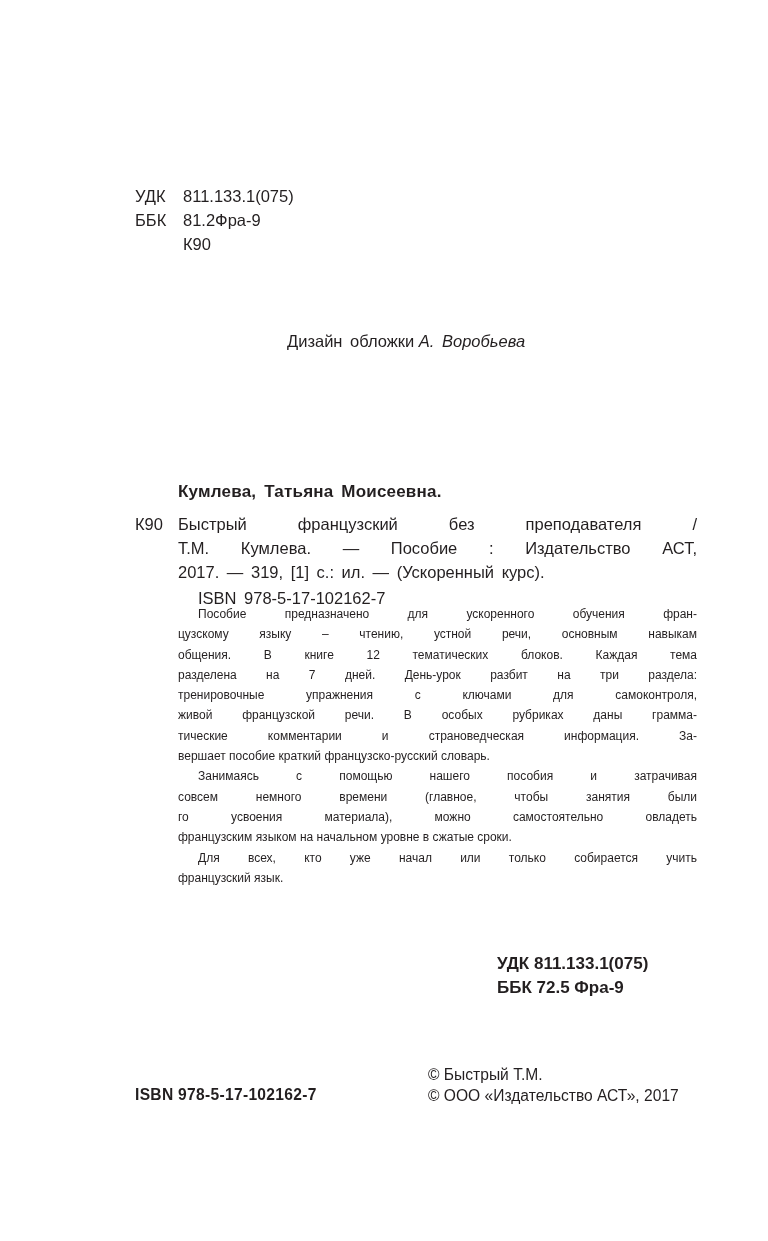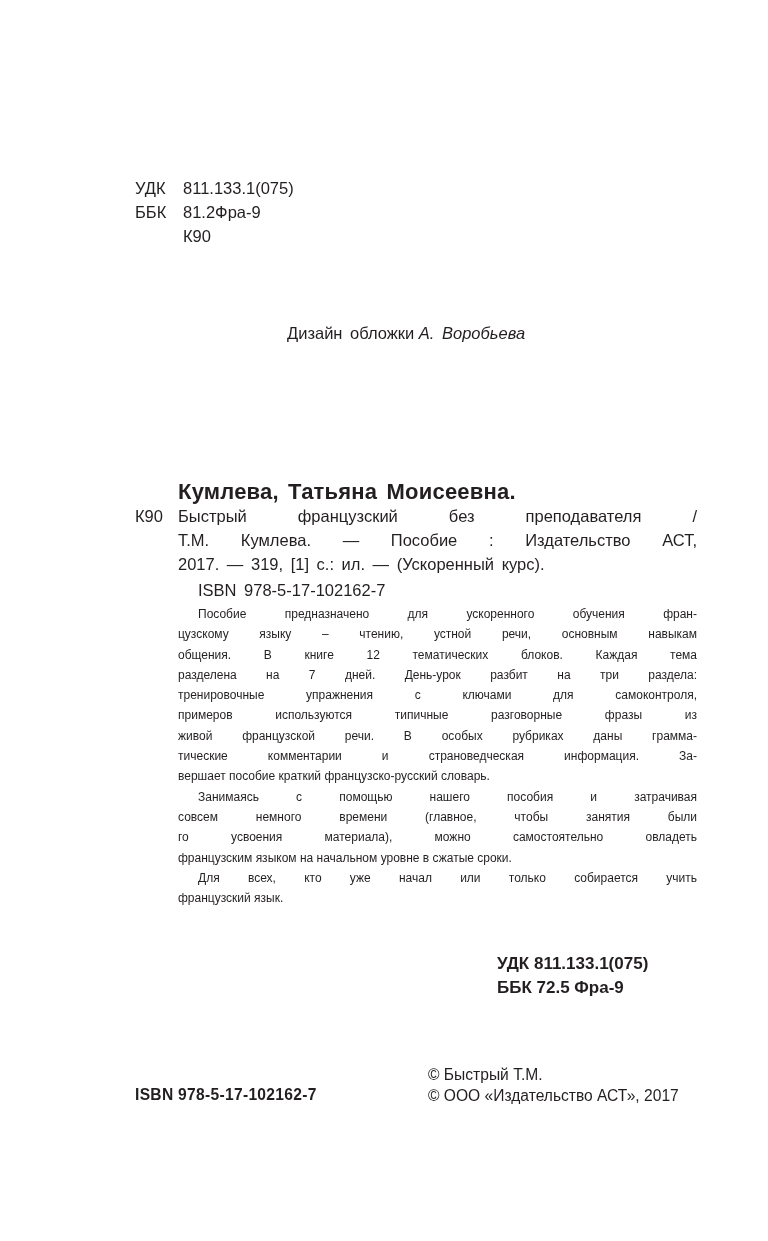--- a/index.html
+++ b/index.html
@@ -1,32 +1,32 @@
 <!DOCTYPE html>
 <html><head>
 <meta charset="utf-8">
 <style>
   html, body { margin: 0; padding: 0; background: #ffffff; }
   body {
     width: 768px; height: 1241px; position: relative; overflow: hidden;
     font-family: "Liberation Sans", sans-serif; color: #231f20;
   }
   .abs { position: absolute; white-space: nowrap; }
-  .t16 { font-size: 16.5px; line-height: 24px; }
+  .t16 { font-size: 16.5px; line-height: 24px; margin-top: 8px; }
   .t15 { font-size: 12px; line-height: 20.3px; }
   .bold { font-weight: bold; }
   .ital { font-style: italic; }
 
   #class-codes { left: 135px; top: 176px; }
   #class-codes .row { display: flex; height: 24px; }
   #class-codes .lbl { width: 48px; }
 
   #cover-credit { left: 287px; top: 321px; }
 
-  #author { left: 178px; top: 480px; font-size: 22px; word-spacing: 3px; letter-spacing: 0.2px; }
+  #author { left: 178px; top: 480px; font-size: 17px; word-spacing: 3px; letter-spacing: 0.2px; }
   #cutter { left: 135px; top: 504px; }
   #biblio { left: 178px; top: 504px; width: 519px; white-space: normal; }
   #biblio .line { display: block; text-align: justify; text-align-last: justify; height: 24px; }
   #biblio .line.last { text-align-last: left; word-spacing: 3px; }
 
   #isbn-top { left: 198px; top: 578px; word-spacing: 3px; }
 
   #annotation { left: 178px; top: 604px; width: 519px; white-space: normal; }
   .para .ln { display: block; text-align: justify; text-align-last: justify; height: 20.3px; }
   .para .ln.first { text-indent: 20px; }
@@ -69,21 +69,20 @@
 </div>
 <div id="isbn-top" class="abs t16">ISBN 978-5-17-102162-7</div>
 
 <div id="annotation" class="abs t15">
   <div class="para">
     <span class="ln first">Пособие предназначено для ускоренного обучения фран-</span>
     <span class="ln">цузскому языку – чтению, устной речи, основным навыкам</span>
     <span class="ln">общения. В книге 12 тематических блоков. Каждая тема</span>
     <span class="ln">разделена на 7 дней.  День-урок разбит на три раздела:</span>
     <span class="ln">тренировочные упражнения с ключами для самоконтроля,</span>
-    <span class="ln">примеров используются типичные разговорные фразы из</span>
     <span class="ln">живой французской речи. В особых рубриках даны грамма-</span>
     <span class="ln">тические комментарии и страноведческая информация. За-</span>
     <span class="ln end">вершает пособие краткий французско-русский словарь.</span>
   </div>
   <div class="para">
     <span class="ln first">Занимаясь с помощью нашего пособия и затрачивая</span>
     <span class="ln">совсем немного времени (главное, чтобы занятия были</span>
     <span class="ln">го усвоения материала), можно самостоятельно овладеть</span>
     <span class="ln end">французским языком на начальном уровне в сжатые сроки.</span>
   </div>

